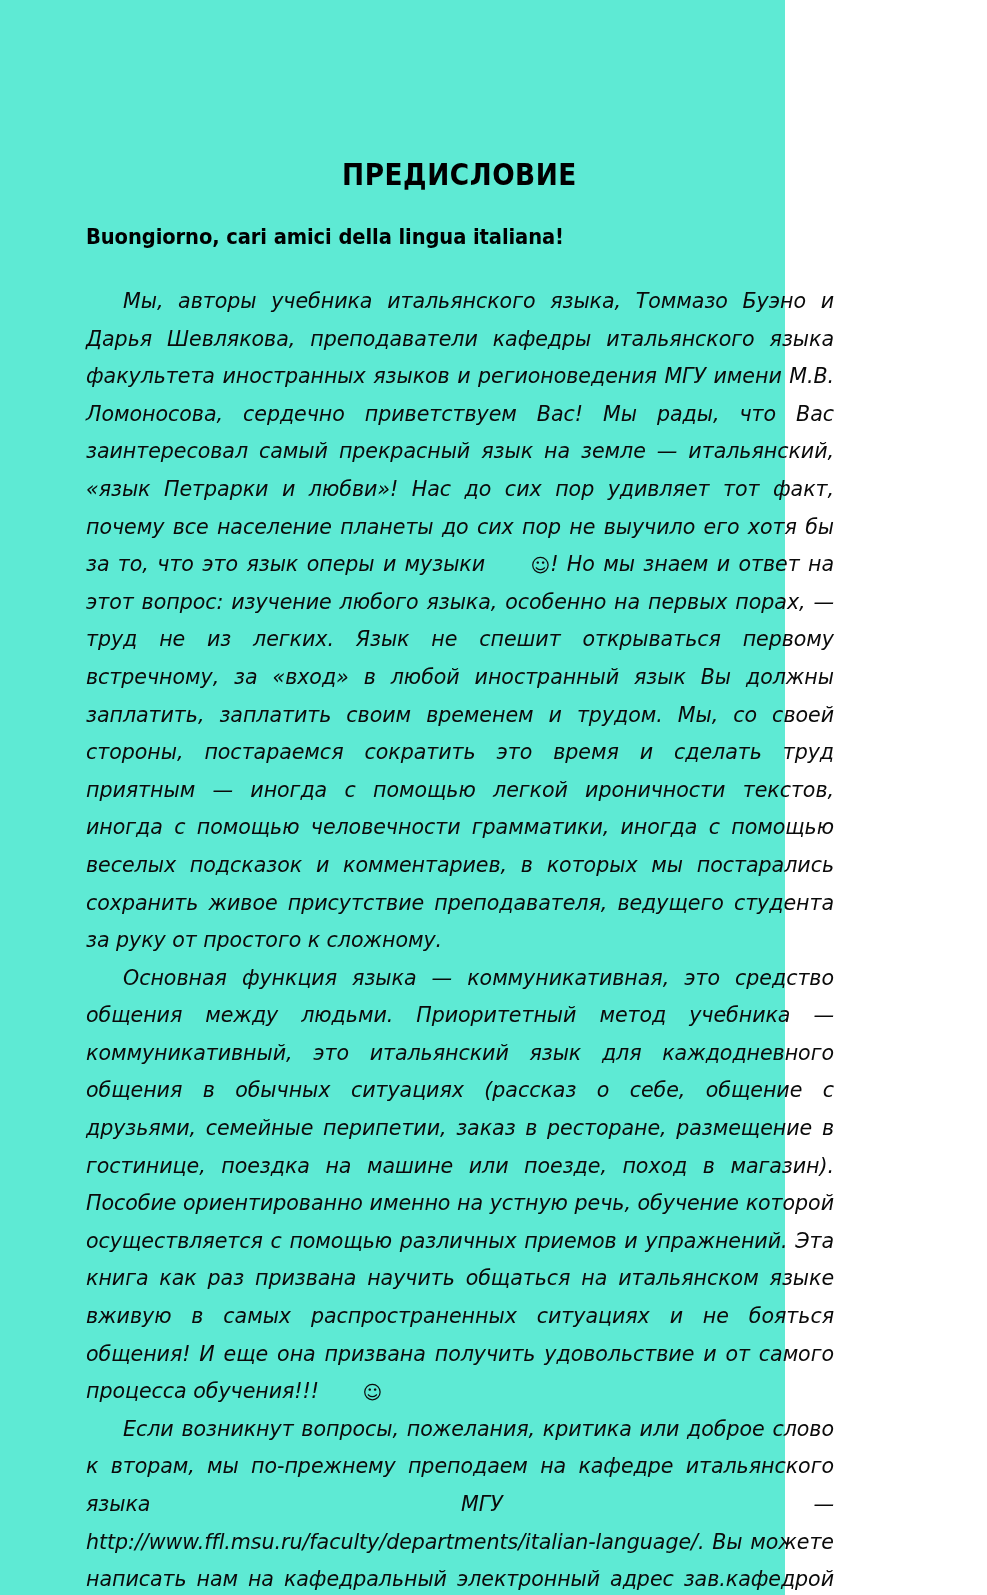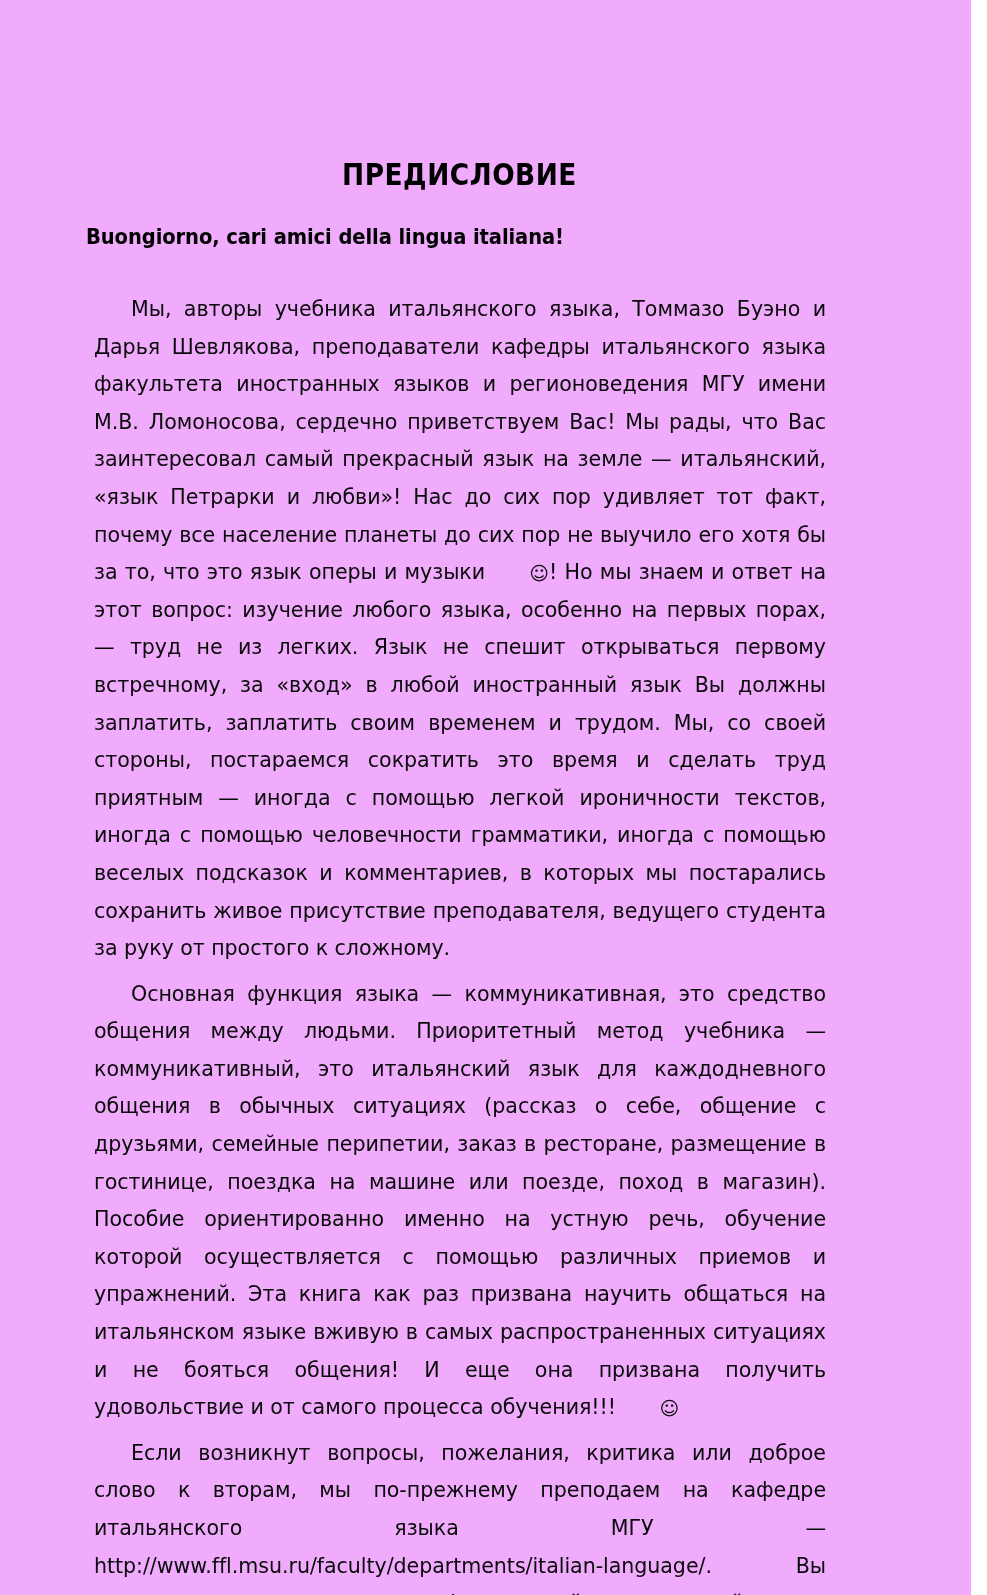--- a/index.html
+++ b/index.html
@@ -15,23 +15,23 @@
     overflow: hidden;
     font-family: "DejaVu Sans", "Liberation Sans", sans-serif;
     color: #000000;
     -webkit-font-smoothing: antialiased;
   }
 
   .page {
     position: absolute;
     left: 0;
     top: 0;
-    width: 971px;
+    width: 785px;
     height: 1595px;
-    background: #f0abfc;
+    background: #5eead4;
   }
 
   
   .chapter-title {
     position: absolute;
     left: 86px;
     top: 136px;
     width: 747px;
     text-align: center;
     font-family: "DejaVu Sans", "Liberation Sans", sans-serif;
@@ -62,31 +62,32 @@
 
   
   .body-block {
     position: absolute;
     left: 86px;
     top: 283px;
     width: 748px;
   }
 
   .body-block p {
-    margin: 8px;
+    margin: 0;
     text-align: justify;
     text-justify: inter-word;
     text-indent: 37px;
     font-family: "DejaVu Sans", "Liberation Sans", sans-serif;
     font-size: 20.6px;
     line-height: 37.6px;
     letter-spacing: -0.05px;
     word-spacing: 0px;
     hyphens: none;
     color: #0a0a0a;
+    font-style: italic;
   }
 
   .body-block p:last-child {
     text-align: justify;
   }
 
   
 
   .smiley {
     font-family: "DejaVu Sans", sans-serif;

